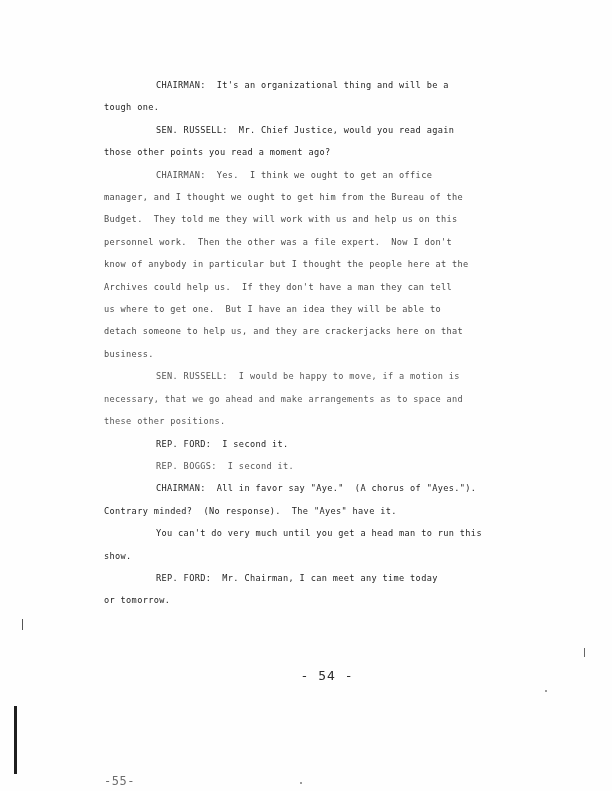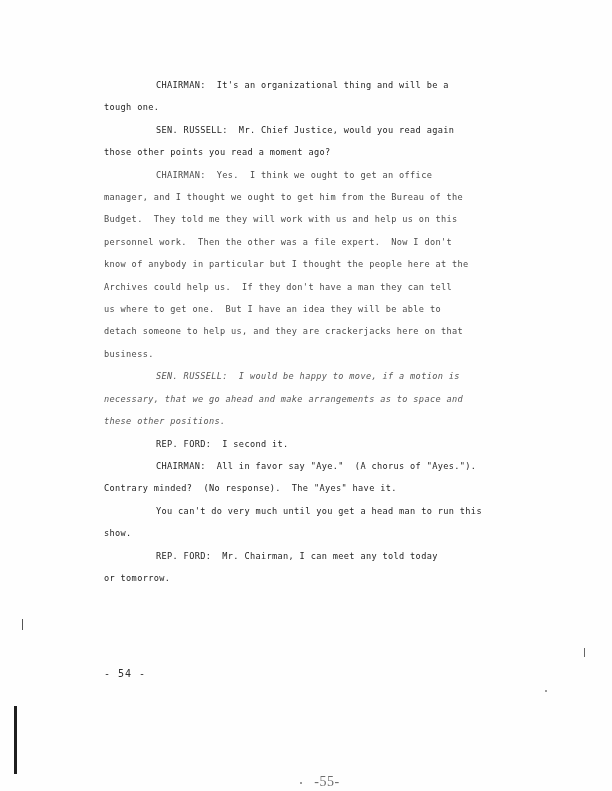--- a/index.html
+++ b/index.html
@@ -36,42 +36,39 @@
     text-align: left;
   }
   .para.ind {
     text-indent: 52px;
   }
   .para.faded {
     color: #4a4a4a;
   }
   .para.faded2 {
     color: #575757;
-    font-style: italic;
   }
   .pagenum {
     position: absolute;
     left: 0;
     top: 594px;
     width: 446px;
-    text-align: left;
-    font-size: 10px;
+    text-align: center;
+    font-size: 13px;
     color: #2e2e2e;
     letter-spacing: 1px;
   }
   .footmark {
     position: absolute;
     left: 0;
     top: 700px;
     width: 446px;
-    text-align: center;
-    font-size: 14px;
+    font-size: 12px;
     color: #6d6d6d;
     letter-spacing: 0.5px;
-    font-family: Liberation Serif, serif;
   }
   .tick-left {
     position: absolute;
     left: 22px;
     top: 619px;
     width: 1px;
     height: 11px;
     background: #555;
   }
   .bar-left {
@@ -113,25 +110,26 @@
 personnel work.  Then the other was a file expert.  Now I don't
 know of anybody in particular but I thought the people here at the
 Archives could help us.  If they don't have a man they can tell
 us where to get one.  But I have an idea they will be able to
 detach someone to help us, and they are crackerjacks here on that
 business.</p>
     <p class="para ind faded2">SEN. RUSSELL:  I would be happy to move, if a motion is
 necessary, that we go ahead and make arrangements as to space and
 these other positions.</p>
     <p class="para ind">REP. FORD:  I second it.</p>
+    <p class="para ind faded2">REP. BOGGS:  I second it.</p>
     <p class="para ind">CHAIRMAN:  All in favor say "Aye."  (A chorus of "Ayes.").
 Contrary minded?  (No response).  The "Ayes" have it.</p>
     <p class="para ind">You can't do very much until you get a head man to run this
 show.</p>
-    <p class="para ind">REP. FORD:  Mr. Chairman, I can meet any told today
+    <p class="para ind">REP. FORD:  Mr. Chairman, I can meet any time today
 or tomorrow.</p>
 
     <div class="pagenum">- 54 -</div>
     <div class="footmark">-55-</div>
   </div>
 
   <div class="tick-left"></div>
   <div class="bar-left"></div>
   <div class="tick-right"></div>
   <div class="speck" style="left:545px; top:690px; width:2px; height:2px;"></div>

